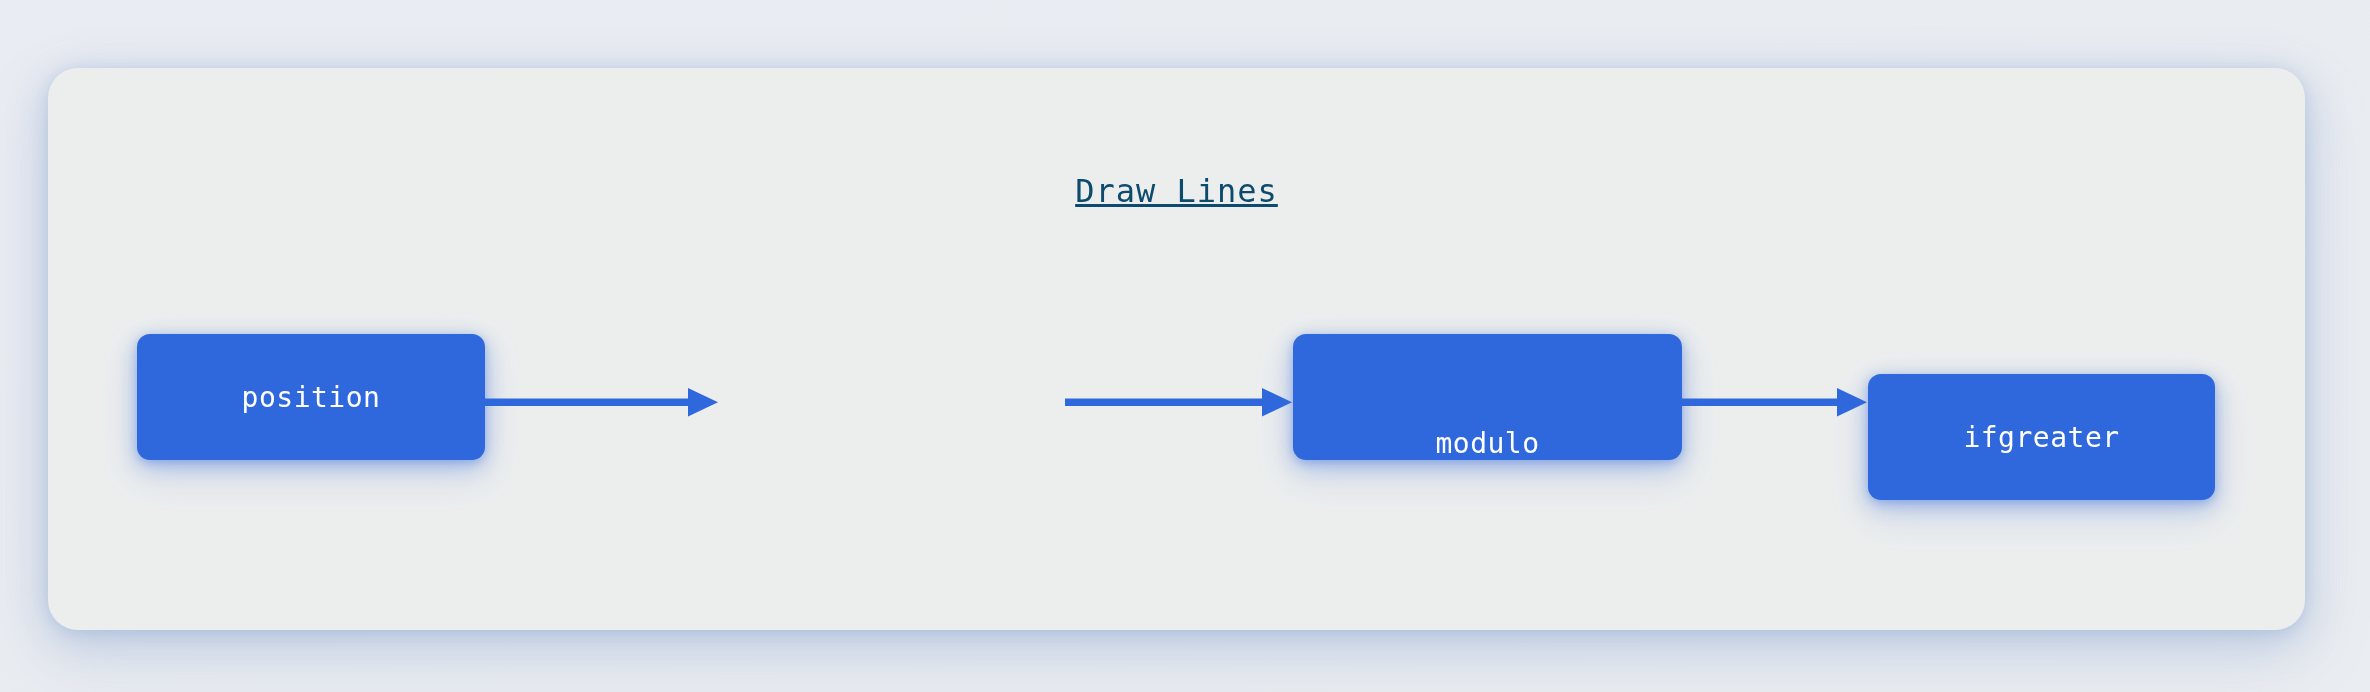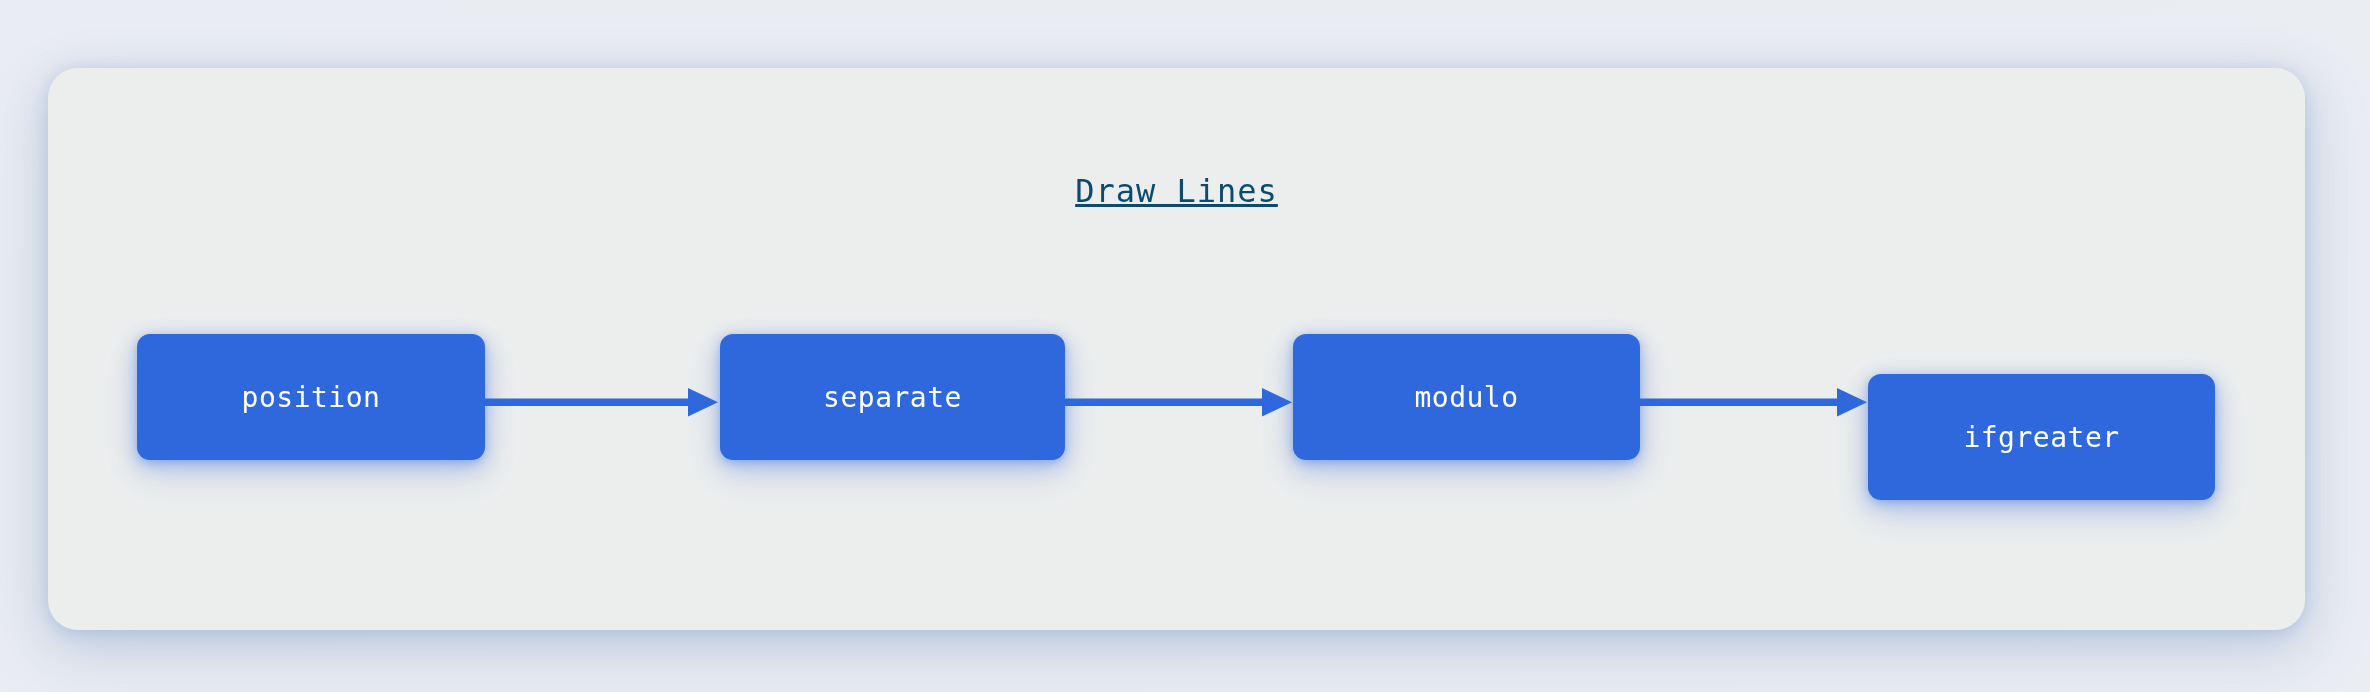--- a/index.html
+++ b/index.html
@@ -79,21 +79,21 @@
     letter-spacing: 0.5px;
     white-space: pre;
     box-shadow:
       0 6px 20px rgba(47, 104, 221, 0.32),
       0 2px 8px rgba(47, 104, 221, 0.26),
       0 14px 38px rgba(60, 110, 210, 0.18);
   }
 
   .node-0 { left: 89px;  top: 266px; width: 348px; }
   .node-1 { left: 672px; top: 266px; width: 345px; }
-  .node-2 { left: 1245px;top: 266px; width: 347px; }
+  .node-2 { left: 1245px;top: 266px; width: 389px; align-items: flex-end; }
   .node-3 { left: 1820px;top: 266px; width: 347px; margin-top: 40px; }
 
   
   .edge {
     position: absolute;
     top: 316px;
     height: 36px;
     pointer-events: none;
   }
   .edge svg { display: block; overflow: visible; }
@@ -110,23 +110,20 @@
   <div class="panel">
 
     <div class="panel-title">Draw Lines</div>
 
     <div class="graph">
 
       <div class="node node-0">
         <span>position</span>
       </div>
 
-      <div class="node node-1">
-        <span>separate</span>
-      </div>
 
       <div class="node node-2">
         <span>modulo</span>
       </div>
 
       <div class="node node-3">
         <span>ifgreater</span>
       </div>
 
       <div class="edge edge-0">

